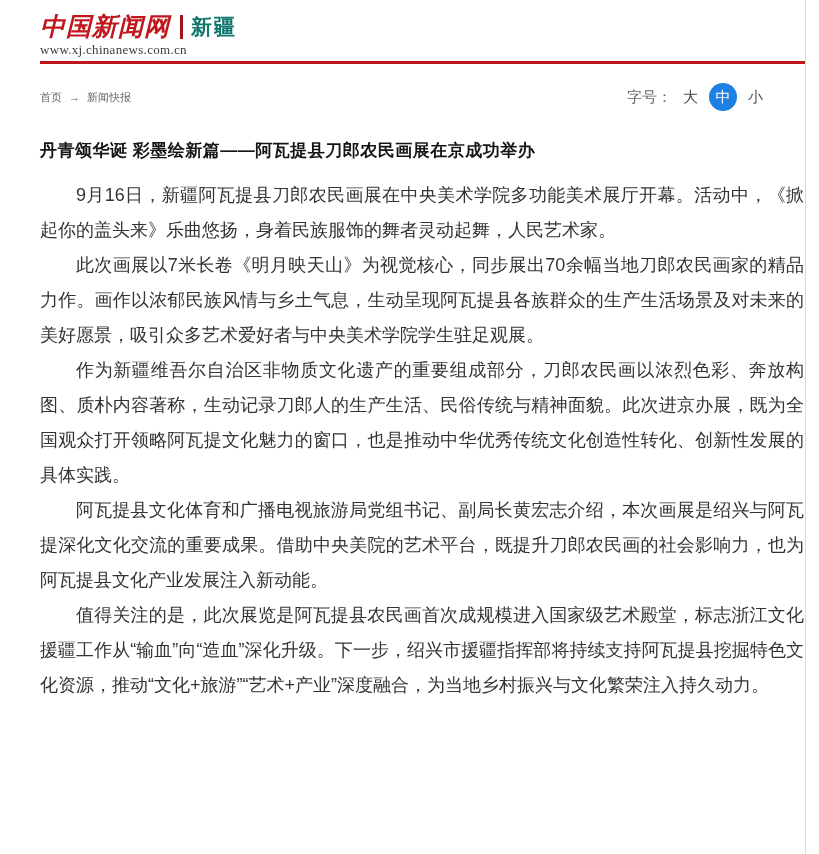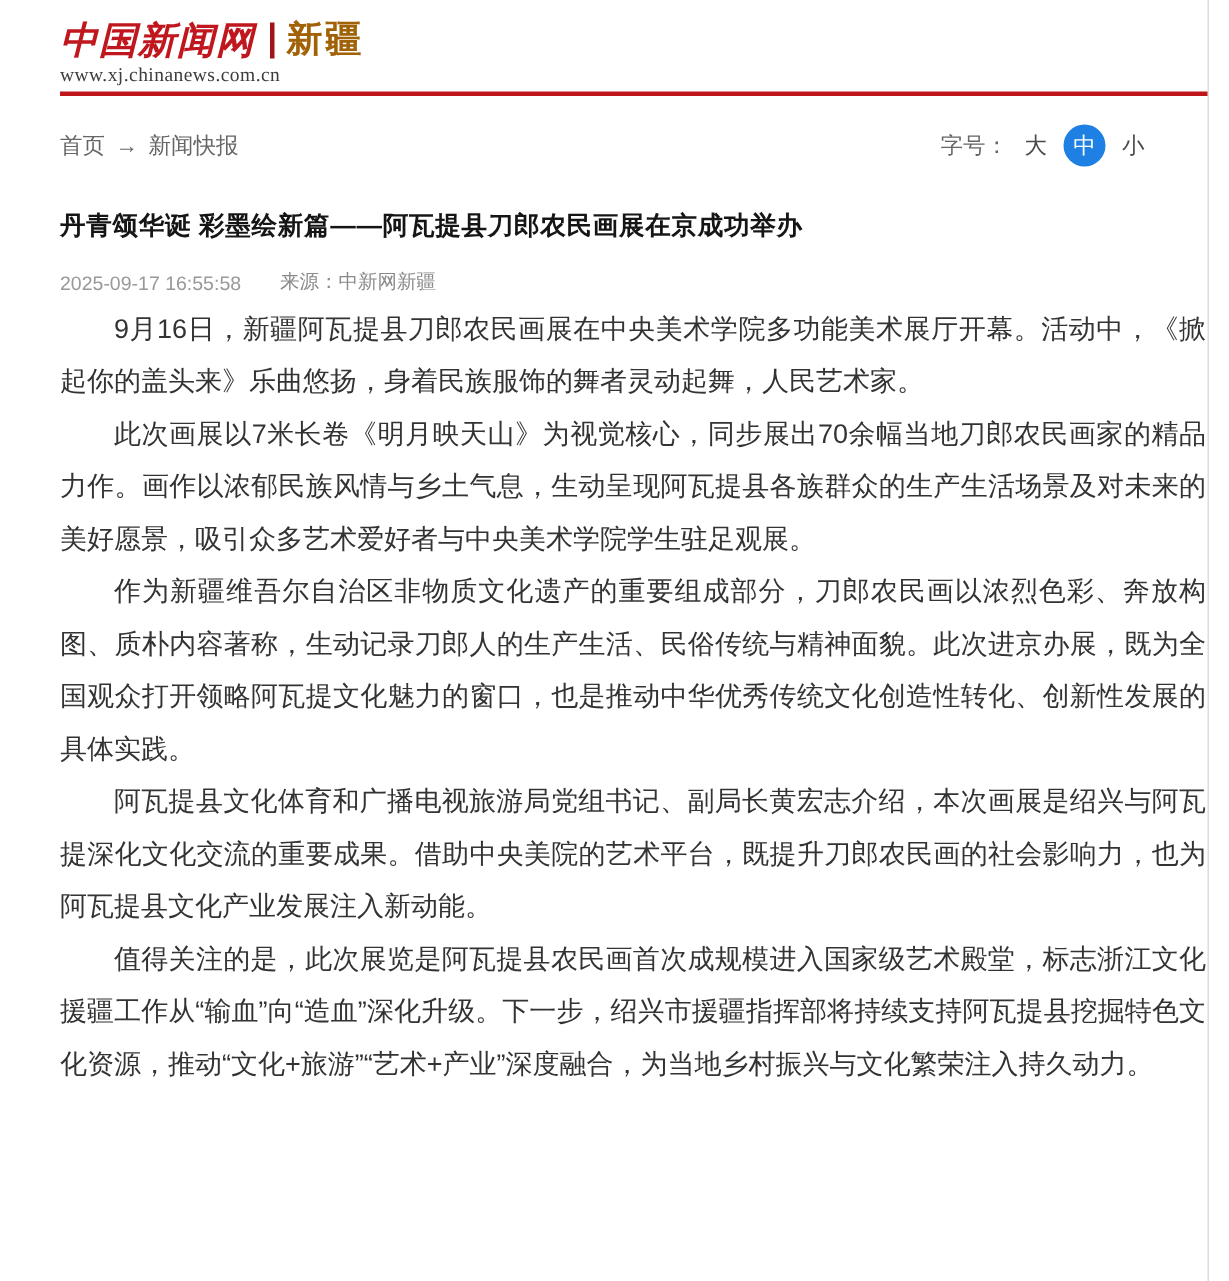--- a/index.html
+++ b/index.html
@@ -39,23 +39,23 @@
     letter-spacing: 1px;
     line-height: 28px;
   }
   .logo-sep {
     width: 3px;
     height: 24px;
     background: #a3141a;
     margin: 0 8px 0 10px;
   }
   .logo-region {
-    color: #a16207;
+    color: #0f766e;
     font-weight: 900;
-    font-size: 24px;
+    font-size: 21px;
     letter-spacing: 2px;
     line-height: 28px;
   }
   .logo-url {
     color: #3d3d3d;
     font-size: 13px;
     margin-top: 1px;
     letter-spacing: 0.3px;
     line-height: 15px;
     font-family: Liberation Serif, serif;
@@ -72,21 +72,21 @@
     align-items: center;
     margin-top: 18px;
     height: 30px;
     padding-right: 42px;
   }
   .breadcrumb {
     display: flex;
     align-items: center;
     gap: 7px;
     color: #666666;
-    font-size: 15px;
+    font-size: 11px;
   }
   .crumb-link { cursor: pointer; }
   .fontsize-group {
     display: flex;
     align-items: center;
     gap: 11px;
     font-size: 15px;
     color: #666666;
   }
   .size-btn {
@@ -165,24 +165,20 @@
       <div class="fontsize-group">
         <span>字号：</span>
         <span class="size-btn">大</span>
         <span class="size-btn-active">中</span>
         <span class="size-btn">小</span>
       </div>
     </div>
 
     <h1 class="article-title">丹青颂华诞 彩墨绘新篇——阿瓦提县刀郎农民画展在京成功举办</h1>
 
-    <div class="article-meta">
-      <span>2025-09-17 16:55:58</span>
-      <span class="meta-source"><span>来源：</span><span>中新网新疆</span></span>
-    </div>
 
     <div class="article-body">
       <p>9月16日，新疆阿瓦提县刀郎农民画展在中央美术学院多功能美术展厅开幕。活动中，《掀起你的盖头来》乐曲悠扬，身着民族服饰的舞者灵动起舞，人民艺术家。</p>
       <p>此次画展以7米长卷《明月映天山》为视觉核心，同步展出70余幅当地刀郎农民画家的精品力作。画作以浓郁民族风情与乡土气息，生动呈现阿瓦提县各族群众的生产生活场景及对未来的美好愿景，吸引众多艺术爱好者与中央美术学院学生驻足观展。</p>
       <p>作为新疆维吾尔自治区非物质文化遗产的重要组成部分，刀郎农民画以浓烈色彩、奔放构图、质朴内容著称，生动记录刀郎人的生产生活、民俗传统与精神面貌。此次进京办展，既为全国观众打开领略阿瓦提文化魅力的窗口，也是推动中华优秀传统文化创造性转化、创新性发展的具体实践。</p>
       <p>阿瓦提县文化体育和广播电视旅游局党组书记、副局长黄宏志介绍，本次画展是绍兴与阿瓦提深化文化交流的重要成果。借助中央美院的艺术平台，既提升刀郎农民画的社会影响力，也为阿瓦提县文化产业发展注入新动能。</p>
       <p>值得关注的是，此次展览是阿瓦提县农民画首次成规模进入国家级艺术殿堂，标志浙江文化援疆工作从“输血”向“造血”深化升级。下一步，绍兴市援疆指挥部将持续支持阿瓦提县挖掘特色文化资源，推动“文化+旅游”“艺术+产业”深度融合，为当地乡村振兴与文化繁荣注入持久动力。</p>
     </div>
 
   </div>

